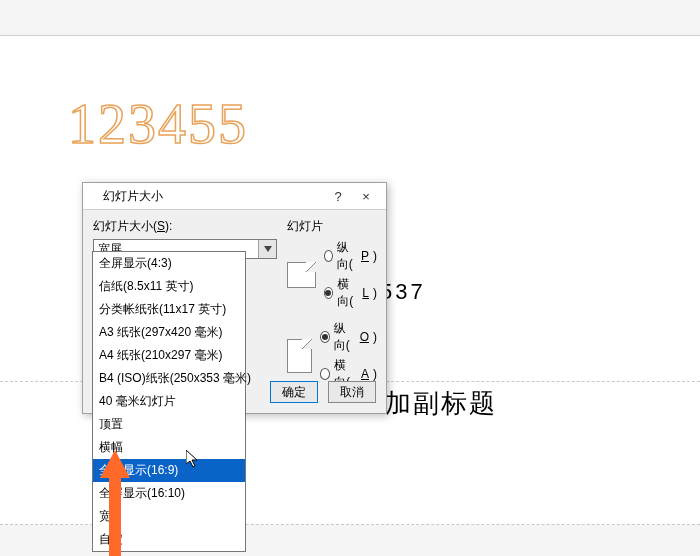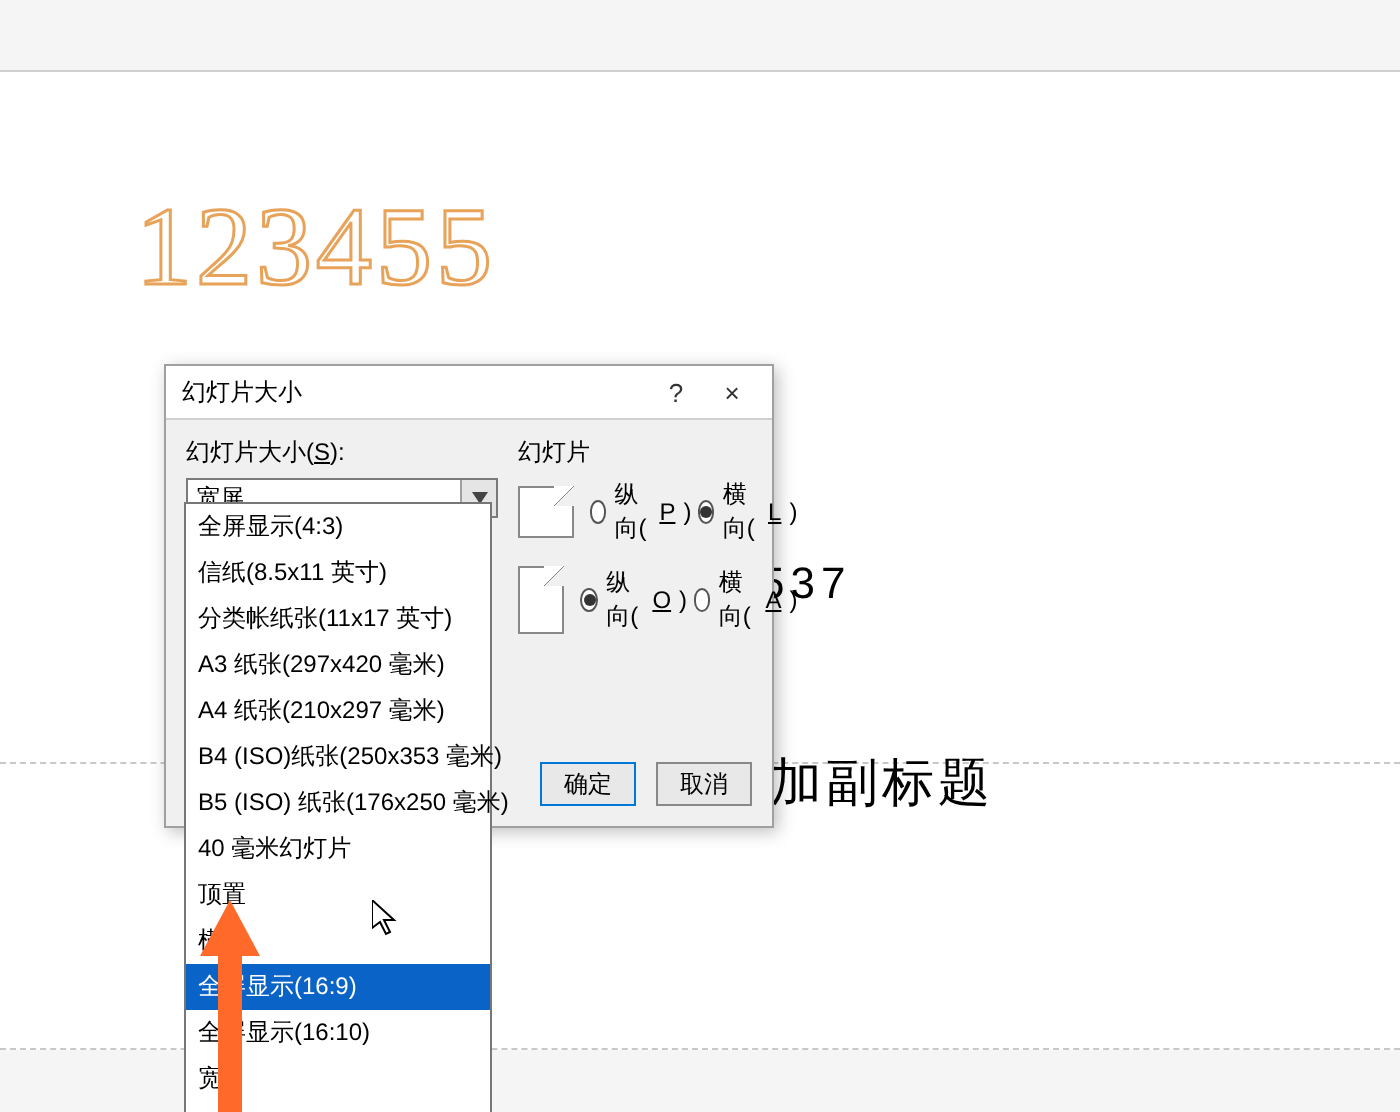--- a/index.html
+++ b/index.html
@@ -36,39 +36,39 @@
       -webkit-text-stroke: 1.5px #e8a35a;
     }
     .sub-text-656 {
       position: absolute;
       top: 279px; left: 380px;
       font-size: 22px;
       letter-spacing: 3px;
     }
     .sub-text-subtitle {
       position: absolute;
-      top: 374px; left: 385px;
+      top: 386px; left: 385px;
       font-size: 26px;
       letter-spacing: 2px;
     }
 
     
     .dialog {
       position: absolute;
       top: 182px; left: 82px;
       width: 305px; height: 232px;
       background: #f0f0f0;
       border: 1px solid #a0a0a0;
       box-shadow: 2px 2px 8px rgba(0,0,0,0.25);
     }
     .title-bar {
       height: 27px;
       display: flex;
       align-items: center;
-      padding: 0 6px 0 8px;
+      padding: 0 6px 0 20px;
       background: #fff;
       border-bottom: 1px solid #d0d0d0;
     }
     .title-bar .title { flex: 1; font-size: 12px; }
     .title-bar .hbtn {
       width: 28px; height: 20px;
       display: flex; align-items: center; justify-content: center;
       font-size: 13px; color: #333;
       cursor: pointer;
     }
@@ -80,21 +80,21 @@
     }
     .col { flex: 1; }
     .col-left { flex: 0 0 155px; }
     .col-right { flex: 1; }
 
     .field-label { margin-bottom: 4px; }
     .field-label .u { text-decoration: underline; }
 
     .combobox {
       position: relative;
-      width: 156px; height: 20px;
+      width: 184px; height: 20px;
       border: 1px solid #7a7a7a;
       background: #fff;
       display: flex; align-items: center;
       padding-left: 4px;
     }
     .combobox .arrow-btn {
       position: absolute; right: 0; top: 0;
       width: 18px; height: 100%;
       border-left: 1px solid #a0a0a0;
       background: #e5e5e5;
@@ -110,21 +110,21 @@
       width: 28px; height: 34px;
       border: 1px solid #888;
       background: #fff;
       position: relative;
     }
     .page-ico .fold {
       position: absolute; right: -1px; top: -1px;
       width: 10px; height: 10px;
       background: linear-gradient(135deg, #fff 48%, #888 50%, #f0f0f0 52%);
     }
-    .radios { display: flex; flex-direction: row; gap: 3px; justify-content: flex-end; }
+    .radios { display: flex; flex-direction: column; gap: 3px; justify-content: flex-end; }
     .radio-row { display: flex; align-items: center; gap: 4px; cursor: pointer; }
     .radio {
       width: 12px; height: 12px; border-radius: 50%;
       border: 1px solid #555; background: #fff;
       display: flex; align-items: center; justify-content: center;
     }
     .radio.checked::after {
       content: ""; width: 6px; height: 6px; border-radius: 50%; background: #333;
     }
     .radio-row .u { text-decoration: underline; }
@@ -262,21 +262,20 @@
   </div>
 </div>
 
 <div class="dropdown" id="dropdown-list">
     <div class="opt">全屏显示(4:3)</div>
     <div class="opt">信纸(8.5x11 英寸)</div>
     <div class="opt">分类帐纸张(11x17 英寸)</div>
     <div class="opt">A3 纸张(297x420 毫米)</div>
     <div class="opt">A4 纸张(210x297 毫米)</div>
     <div class="opt">B4 (ISO)纸张(250x353 毫米)</div>
-    <div class="opt">B5 (ISO) 纸张(176x250 毫米)</div>
     <div class="opt">40 毫米幻灯片</div>
     <div class="opt">顶置</div>
     <div class="opt">横幅</div>
     <div class="opt selected">全屏显示(16:9)</div>
     <div class="opt">全屏显示(16:10)</div>
     <div class="opt">宽</div>
     <div class="opt">自定</div>
   </div>
 
 <svg class="cursor" viewBox="0 0 14 18">

